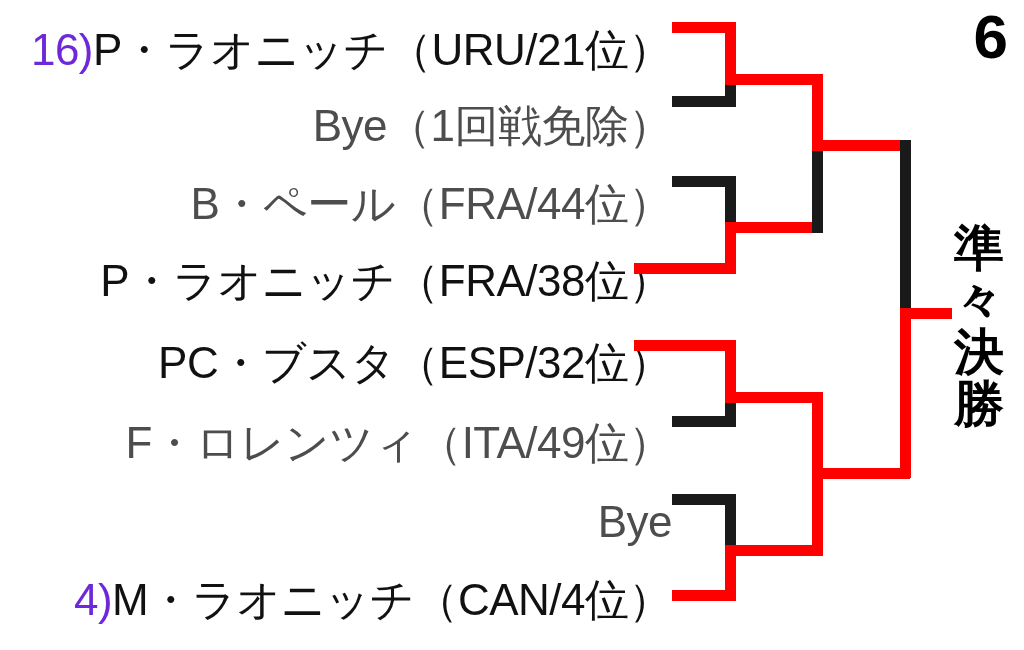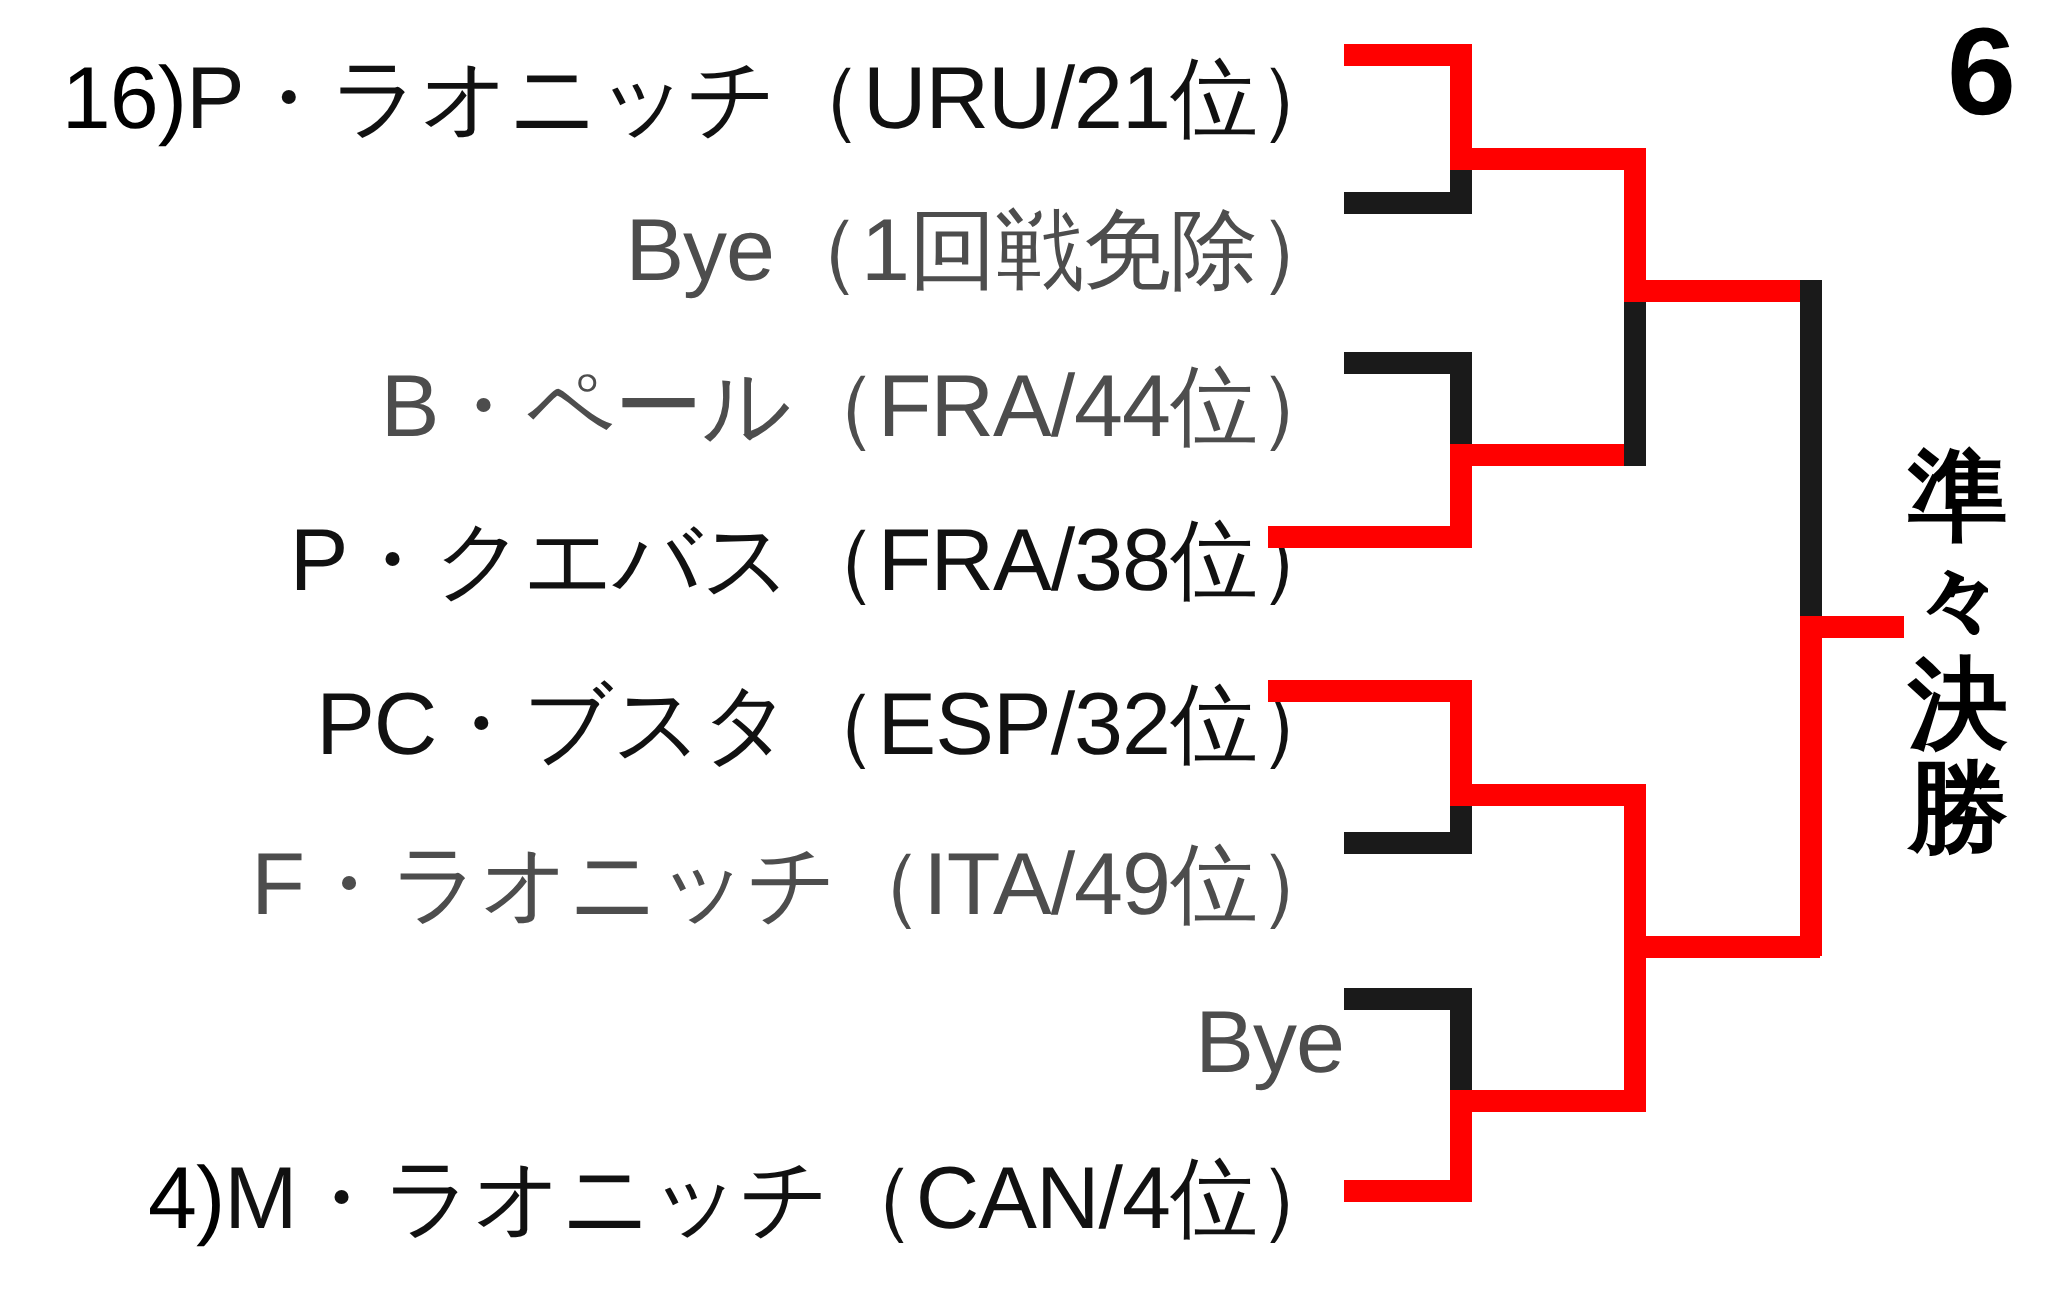--- a/index.html
+++ b/index.html
@@ -31,21 +31,21 @@
     letter-spacing: -0.5px;
     transform: translateY(-50%);
   }
   .player-name {
     color: #4d4d4d;
   }
   .player-name.winner {
     color: #111111;
   }
   .seed {
-    color: #000000;
+    color: #6d28d9;
     font-weight: 400;
   }
 
   
   .line {
     position: absolute;
   }
   .line.h {
     height: 11px;
   }
@@ -96,29 +96,29 @@
 
   <div class="player-row" style="top:126px;">
     <span class="seed"></span><span class="player-name">Bye（1回戦免除）</span>
   </div>
 
   <div class="player-row" style="top:204px;">
     <span class="seed"></span><span class="player-name">B・ペール（FRA/44位）</span>
   </div>
 
   <div class="player-row" style="top:281px;">
-    <span class="seed"></span><span class="player-name winner">P・クエバス（FRA/38位）</span>
+    <span class="seed"></span><span class="player-name winner">P・ラオニッチ（FRA/38位）</span>
   </div>
 
   <div class="player-row" style="top:363px;">
     <span class="seed"></span><span class="player-name winner">PC・ブスタ（ESP/32位）</span>
   </div>
 
   <div class="player-row" style="top:443px;">
-    <span class="seed"></span><span class="player-name">F・ラオニッチ（ITA/49位）</span>
+    <span class="seed"></span><span class="player-name">F・ロレンツィ（ITA/49位）</span>
   </div>
 
   <div class="player-row" style="top:522px;">
     <span class="seed"></span><span class="player-name">Bye</span>
   </div>
 
   <div class="player-row" style="top:600px;">
     <span class="seed">4)</span><span class="player-name winner">M・ラオニッチ（CAN/4位）</span>
   </div>
 

